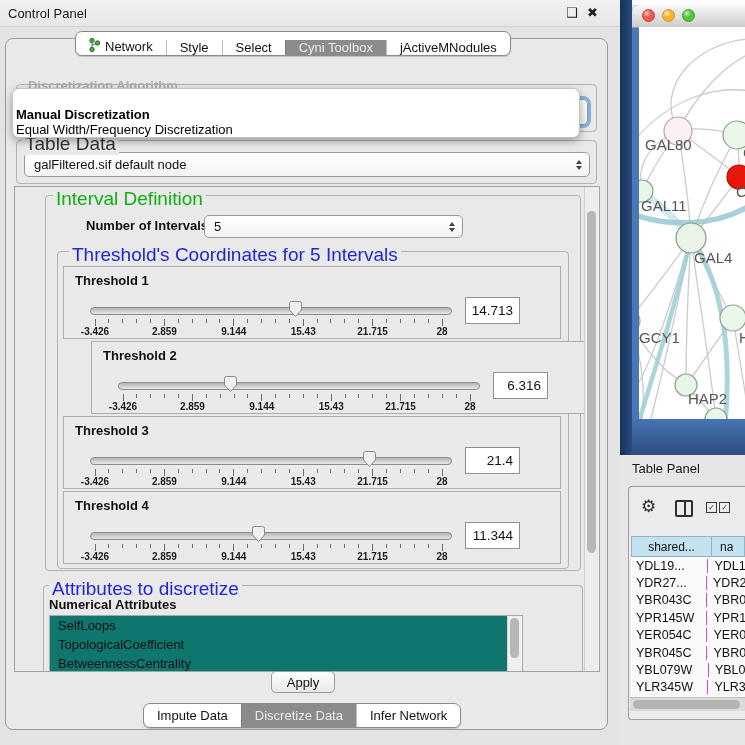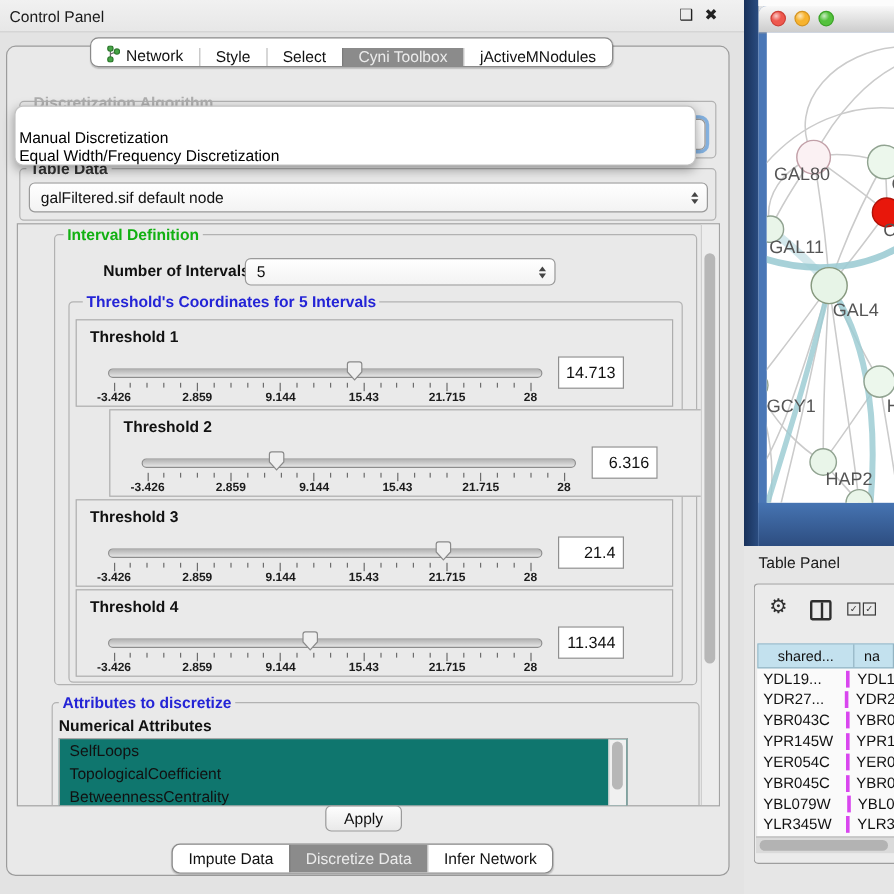--- a/index.html
+++ b/index.html
@@ -17,38 +17,38 @@
   
   .segstrip{position:absolute;display:flex;height:23px;background:#fff;
     border:1px solid #8a8a8a;border-radius:7px;overflow:hidden;z-index:6;
     box-shadow:0 1px 1px rgba(0,0,0,.18);}
   .seg{display:flex;align-items:center;gap:5px;padding:0 13px;font-size:13px;
     color:#111;border-left:1px solid #bdbdbd;white-space:nowrap;}
   .seg:first-child{border-left:none;}
   .seg.sel{background:#8b8b8b;color:#ececec;border-left-color:#7b7b7b;}
   
   .groupbox{position:absolute;border:1px solid #b2b2b2;border-radius:4px;}
-  .grouptitle{position:absolute;font-size:13px;background:#e9e9e9;padding:0 3px;
-    white-space:nowrap;z-index:2;font-weight:bold;}
+  .grouptitle{position:absolute;font-size:19px;background:#e9e9e9;padding:0 3px;
+    white-space:nowrap;z-index:2;}
   .combo{position:absolute;background:linear-gradient(#ffffff,#f3f3f3);
     border:1px solid #9a9a9a;border-radius:5px;display:flex;align-items:center;
     font-size:13px;color:#111;padding-left:9px;box-sizing:border-box;}
   .spin{margin-left:auto;display:flex;flex-direction:column;gap:2px;
     align-items:center;padding:0 7px;}
   .spin i{width:0;height:0;border-left:3.5px solid transparent;border-right:3.5px solid transparent;}
   .spin .up{border-bottom:4px solid #444;}
   .spin .dn{border-top:4px solid #444;}
   .focusring{box-shadow:0 0 0 3px rgba(106,162,220,.8);}
   
   .popup{position:absolute;left:12px;top:88px;width:566px;height:48px;background:#fff;
     border:1px solid #c3c3c3;border-radius:7px;box-shadow:0 3px 9px rgba(0,0,0,.35);z-index:50;}
   .popup .hint{position:absolute;top:4px;left:0;width:100%;text-align:center;
     color:#bcbcbc;font-size:13px;letter-spacing:.5px;}
   .popup .opt{position:absolute;left:3px;font-size:13px;color:#000;}
-  .popup .opt.b{font-weight:normal;}
+  .popup .opt.b{font-weight:bold;}
   .faded-title{position:absolute;left:28px;top:78px;font-size:13px;font-weight:bold;
     color:#aeaeae;z-index:1;}
   
   .scrollarea{position:absolute;left:14px;top:186px;width:584px;height:484px;
     border:1px solid #a3a3a3;background:#e9e9e9;overflow:hidden;}
   .vscroll{position:absolute;right:0;top:0;bottom:0;width:14px;background:#ededed;
     border-left:1px solid #cfcfcf;}
   .vthumb{position:absolute;left:2px;width:9px;border-radius:5px;background:#b7b7b7;}
   
   .throw{position:absolute;left:48px;width:498px;height:73px;border:1px solid #adadad;
@@ -93,21 +93,21 @@
   .splitico i{position:absolute;left:50%;top:0;bottom:0;width:2px;background:#2e2e2e;}
   .cbx{position:absolute;top:502px;width:9px;height:9px;border:1.5px solid #3a3a3a;
     font-size:8px;line-height:9px;text-align:center;color:#3a3a3a;}
   .ntable{position:absolute;left:631px;top:536px;width:114px;height:161px;background:#fafafa;overflow:hidden;}
   .thead{display:flex;height:21px;background:#c3e1ee;border:1px solid #93b4c3;box-sizing:border-box;
     font-size:12px;align-items:center;}
   .thead .c1{width:79px;text-align:center;border-right:1px solid #93b4c3;height:100%;
     display:flex;align-items:center;justify-content:center;}
   .thead .c2{padding-left:8px;white-space:nowrap;overflow:hidden;}
   .trow{display:flex;height:17.4px;align-items:center;font-size:12.5px;color:#111;}
-  .trow .c1{width:79px;padding-left:5px;box-sizing:border-box;border-right:3px solid #d946ef;
+  .trow .c1{width:79px;padding-left:5px;box-sizing:border-box;border-right:1px solid #d946ef;
     white-space:nowrap;overflow:hidden;}
   .trow .c2{padding-left:6px;white-space:nowrap;overflow:hidden;}
   .hscroll{position:absolute;left:630px;top:697px;width:115px;height:13px;background:#dadada;
     border-top:1px solid #bbb;}
   .hthumb{position:absolute;left:3px;top:2px;width:107px;height:9px;border-radius:5px;background:#b3b3b3;}
 </style>
 </head>
 <body>
 
 <div class="page">

